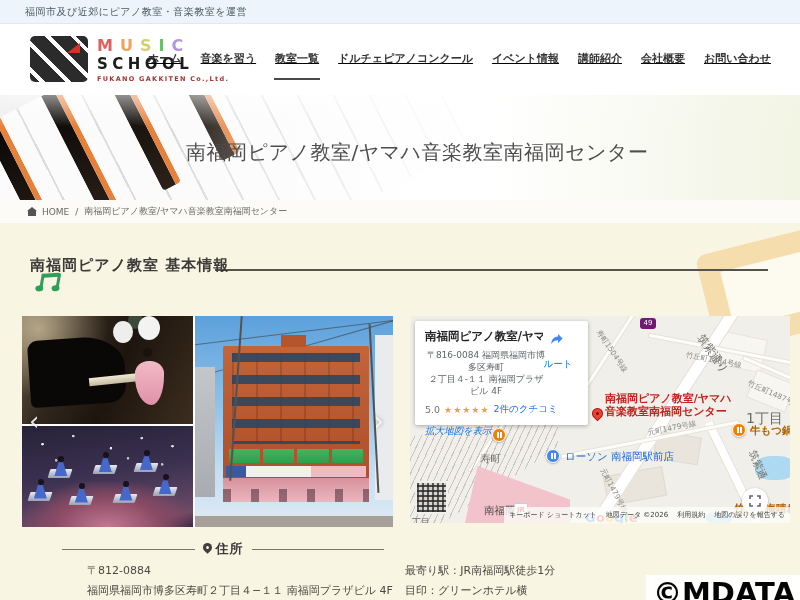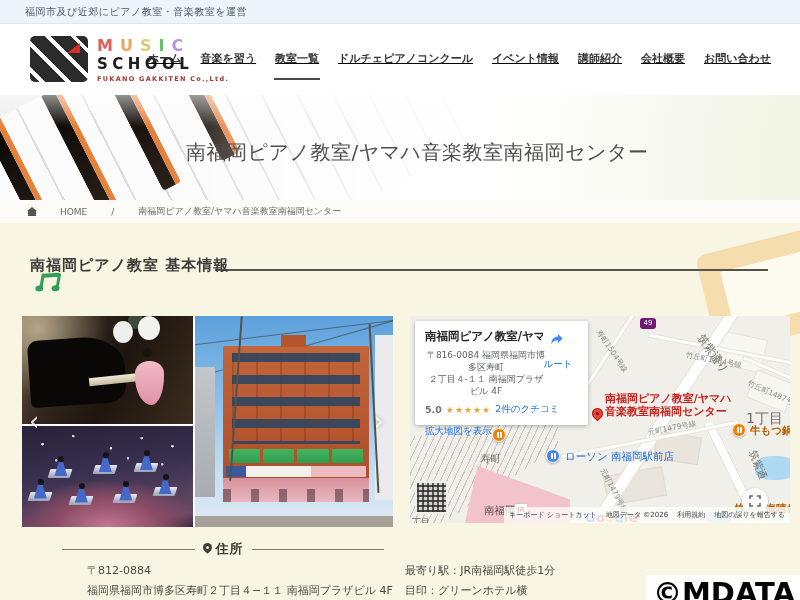--- a/index.html
+++ b/index.html
@@ -26,21 +26,21 @@
   .nav-item.active { border-bottom-color:#4a4a4a; }
 
   
   .hero { position:absolute; left:0; top:95px; width:800px; height:105px; overflow:hidden; background:linear-gradient(to right,#ececec 0%,#f7f7f7 30%,#ffffff 55%,#f2f4e4 85%,#edf0db 100%); }
   .piano { position:absolute; left:-70px; top:-60px; width:520px; height:240px; transform:rotate(-27deg); background:repeating-linear-gradient(90deg,#fbfbfb 0 30px,#dcdcdc 30px 32px); }
   .bkey { position:absolute; top:0; width:20px; height:140px; background:linear-gradient(180deg,#070605,#2c2119); border-right:6px solid #e8803a; border-radius:0 0 4px 4px; }
   .hero-fade { position:absolute; inset:0; background:linear-gradient(to right, rgba(255,255,255,0) 22%, rgba(255,255,255,.72) 48%, rgba(255,255,255,.95) 62%, rgba(242,244,228,.92) 100%), linear-gradient(180deg, rgba(255,255,255,.55), transparent 30%); }
   .hero-title { position:absolute; left:186px; top:44px; font-size:20px; color:#4e4e4e; letter-spacing:.5px; font-weight:500; }
 
   
-  .breadcrumb { position:absolute; left:0; top:200px; width:800px; height:23px; background:#fcfbf7; display:flex; align-items:center; gap:24px; padding-left:28px; font-size:9px; color:#6a6a64; }
+  .breadcrumb { position:absolute; left:0; top:200px; width:800px; height:23px; background:#fcfbf7; display:flex; align-items:center; gap:6px; padding-left:28px; font-size:9px; color:#6a6a64; }
   .house { width:8px; height:5px; background:#555; position:relative; margin-top:3px; flex:none; }
   .house::before { content:""; position:absolute; left:-1px; top:-4px; border-left:5px solid transparent; border-right:5px solid transparent; border-bottom:4px solid #555; }
   .bc-home { cursor:pointer; }
 
   
   .main { position:absolute; left:0; top:223px; width:800px; height:377px; background:#f9f5e3; overflow:hidden; }
   .decor-note { position:absolute; right:-30px; top:17px; width:125px; height:100px; border:21px solid #f5ddae; border-radius:10px; transform:rotate(-14deg); background:rgba(255,253,246,.6); }
   .sec-head { position:absolute; left:30px; top:33px; font-family:"DejaVu Serif","Liberation Serif",serif; font-size:15px; font-weight:bold; color:#3b3b38; letter-spacing:1px; z-index:2; }
   .sec-rule { position:absolute; left:215px; top:46px; width:553px; height:2px; background:#55544c; }
   .note8 { position:absolute; left:36px; top:49px; width:26px; height:26px; transform:rotate(10deg); z-index:1; }
@@ -129,24 +129,24 @@
   .expand-ctl { position:absolute; left:332px; top:172px; width:26px; height:26px; background:#fff; border-radius:50%; box-shadow:0 1px 3px rgba(0,0,0,.3); display:flex; align-items:center; justify-content:center; cursor:pointer; }
   .gglogo { position:absolute; left:175px; top:194px; display:flex; font-size:13px; font-weight:bold; letter-spacing:.3px; }
   .attrib { position:absolute; right:0; bottom:0; display:flex; gap:9px; font-size:7px; color:#3c3c3c; background:rgba(252,252,250,.78); padding:3px 5px; white-space:nowrap; }
   .attrib span[data-interactable="true"] { cursor:pointer; }
 
   
   .mapcard { position:absolute; left:5px; top:5px; width:173px; height:104px; background:#fff; border-radius:2px; box-shadow:0 1px 4px rgba(0,0,0,.3); padding:8px 10px; z-index:6; }
   .mc-title { font-size:11.5px; font-weight:bold; color:#202124; white-space:nowrap; overflow:hidden; width:118px; }
   .mc-addr { font-size:9px; color:#5f6368; line-height:12px; margin-top:5px; width:122px;text-align:center; }
   .mc-rating { display:flex; align-items:center; gap:4px; margin-top:6px; font-size:9.5px; }
-  .mc-score { color:#70757a;font-weight:bold; }
+  .mc-score { color:#70757a; }
   .mc-stars { color:#e8a33d; font-size:9px; letter-spacing:1px; }
   .mc-link { color:#1a73e8; cursor:pointer; }
-  .mc-expand { font-size:9.5px; color:#1a73e8; margin-top:9px; cursor:pointer; }
+  .mc-expand { font-size:9.5px; color:#1a73e8; margin-top:9px; cursor:pointer;font-style:italic; }
   .mc-route { position:absolute; right:10px; top:10px; width:40px; text-align:center; cursor:pointer; }
   .mc-route .rlabel { font-size:9.5px; color:#1a73e8; margin-top:3px; }
 
   
   .info-head { position:absolute; display:flex; align-items:center; gap:8px; }
   .info-head .line { flex:1; height:1px; background:#77766a; }
   .info-title { display:flex; align-items:center; gap:4px; font-family:"DejaVu Serif","Liberation Serif",serif; font-size:13px; font-weight:bold; color:#3b3b38; letter-spacing:1px; }
   .gpin { width:9px; height:9px; background:#3f3f3c; border-radius:50% 50% 50% 0; transform:rotate(-45deg); position:relative; margin-top:-3px; }
   .gpin::after { content:""; position:absolute; left:3px; top:3px; width:3px; height:3px; border-radius:50%; background:#f9f5e3; }
   .train { width:11px; height:12px; background:#3f3f3c; border-radius:3px 3px 2px 2px; position:relative; }

